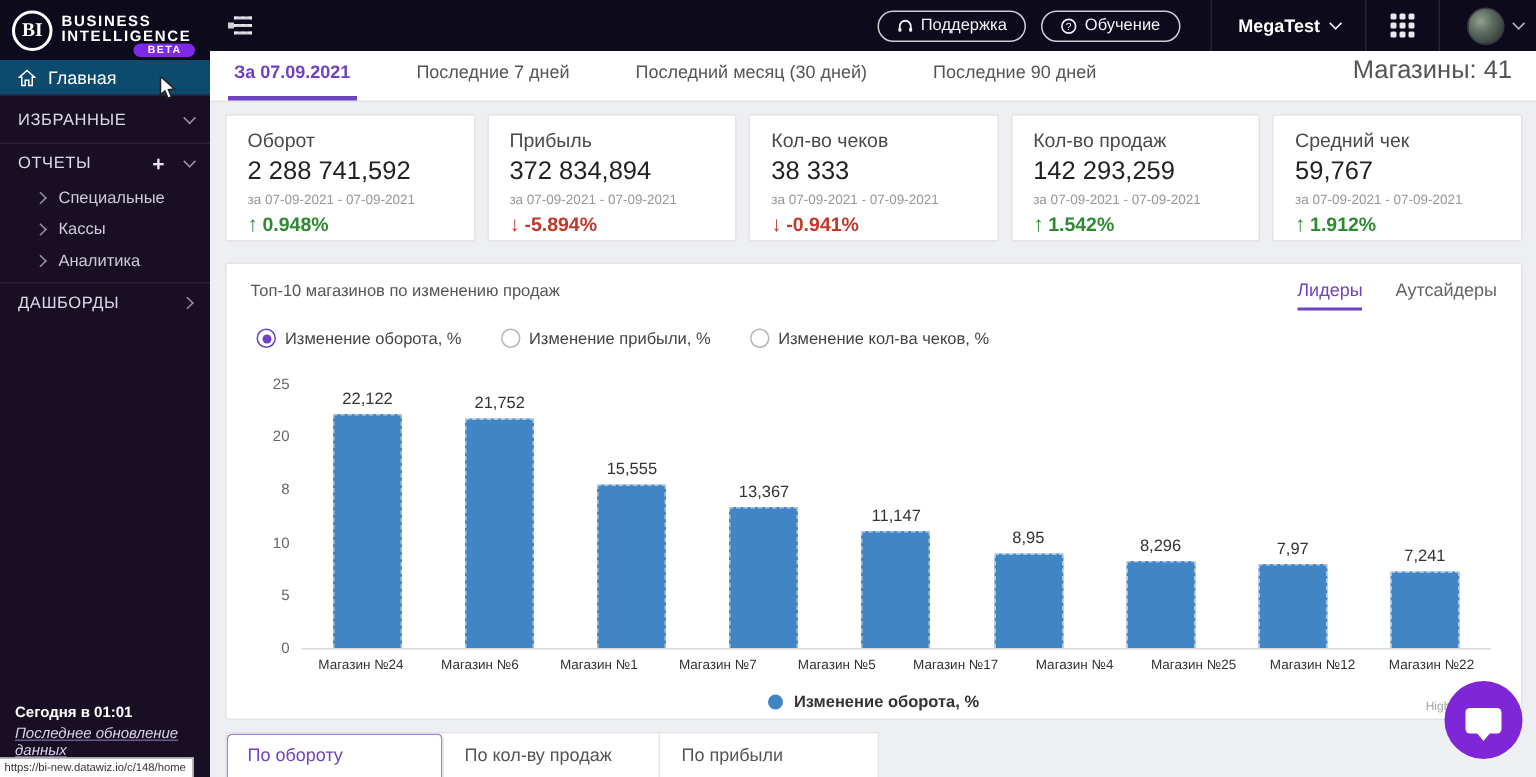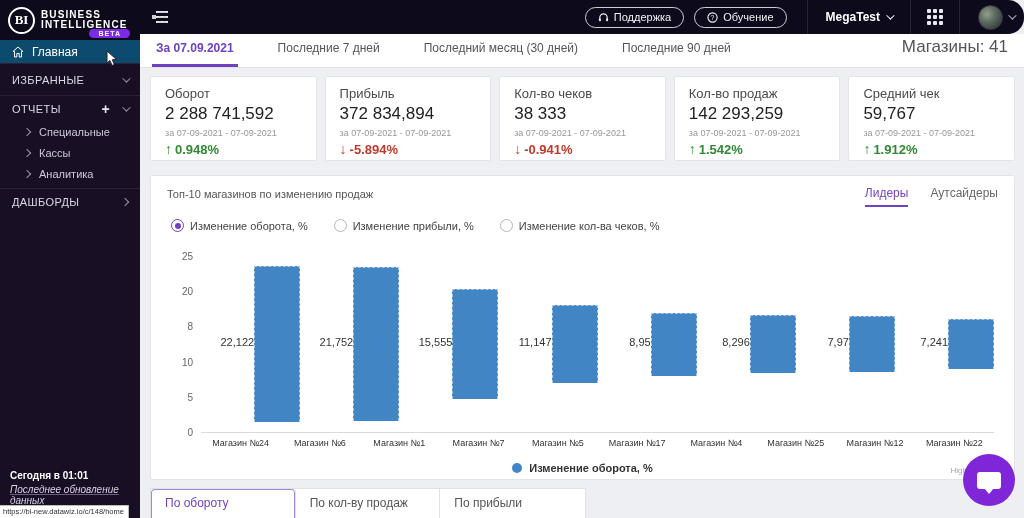--- a/index.html
+++ b/index.html
@@ -1,20 +1,20 @@
 <!DOCTYPE html>
 <html><head>
 <meta charset="utf-8">
 <style>
   * { box-sizing: border-box; margin: 0; padding: 0; }
   html,body { width:1024px; height:518px; overflow:hidden; }
   body { font-family:"Liberation Sans", sans-serif; background:#edeff3; position:relative; }
 
   
-  .topbar { position:absolute; top:0; left:0; width:1024px; height:34px; background:#0d0a1b; display:flex; align-items:center; z-index:4;border-radius:16px; }
+  .topbar { position:absolute; top:0; left:0; width:1024px; height:34px; background:#0d0a1b; display:flex; align-items:center; z-index:4; }
   .menu-btn { margin-left:152px; width:16px; height:12px; position:relative; cursor:pointer; }
   .menu-btn .bar { position:absolute; right:0; height:2px; width:12px; background:#cfcfd8; }
   .menu-btn .bar:nth-child(1){ top:0; } .menu-btn .bar:nth-child(2){ top:5px; } .menu-btn .bar:nth-child(3){ top:10px; }
   .menu-btn .sq { position:absolute; left:0; top:4px; width:4px; height:4px; background:#cfcfd8; }
   .topbar-right { margin-left:auto; display:flex; align-items:center; height:100%; }
   .pill { display:flex; align-items:center; gap:5px; border:1px solid rgba(255,255,255,.8); border-radius:11px; height:21px; padding:0 12px; color:#f2f2f6; font-size:11px; margin-right:10px; cursor:pointer; background:transparent; }
   .vsep { width:1px; height:34px; background:#272138; margin:0 10px; }
   .account { display:flex; align-items:center; gap:6px; color:#fff; font-size:12px; font-weight:bold; cursor:pointer; padding:0 8px; }
   .chev { display:inline-block; width:6px; height:6px; border-right:1.5px solid currentColor; border-bottom:1.5px solid currentColor; }
   .chev.down { transform:rotate(45deg) translateY(-2px); }
@@ -74,21 +74,21 @@
   .vtab.active { color:#6f42c1; border-bottom-color:#6f42c1; }
   .radio-row { display:flex; gap:26px; margin-top:12px; margin-left:4px; }
   .radio-opt { display:flex; align-items:center; gap:6px; font-size:11px; color:#444; cursor:pointer; }
   .radio-circ { width:13px; height:13px; border-radius:50%; border:1px solid #b5b5bd; background:#fff; position:relative; flex:0 0 auto; }
   .radio-opt.selected .radio-circ { border-color:#6f42c1; }
   .radio-opt.selected .radio-circ::after { content:""; position:absolute; left:2.5px; top:2.5px; width:6px; height:6px; border-radius:50%; background:#6f42c1; }
 
   .plot-wrap { margin:24px 4px 0 34px; position:relative; height:177px; border-bottom:1px solid #d9d9de; }
   .ytick { position:absolute; left:-34px; width:26px; text-align:right; font-size:10px; color:#666; transform:translateY(-5px); }
   .plot-cols { display:flex; height:100%; align-items:flex-end; }
-  .bar-col { flex:1; height:100%; display:flex; flex-direction:row; justify-content:flex-end; align-items:center; }
+  .bar-col { flex:1; height:100%; display:flex; flex-direction:column; justify-content:flex-end; align-items:center; }
   .bar-value { font-size:11px; color:#333; margin-bottom:4px; }
   .bar { width:46px; background:#4285c4; border:1px dashed rgba(255,255,255,.55); border-bottom:none; }
   .xlabel-row { display:flex; margin:5px 4px 0 34px; }
   .xlabel { flex:1; text-align:center; font-size:9px; color:#333; }
   .legend { display:flex; justify-content:center; align-items:center; gap:7px; margin-top:14px; }
   .legend-dot { width:10px; height:10px; border-radius:50%; background:#4285c4; }
   .legend-text { font-size:11px; font-weight:bold; color:#333; }
   .watermark { position:absolute; right:8px; bottom:4px; font-size:8px; color:#a5a5a5; }
 
   
@@ -303,20 +303,24 @@
               <div class="bar-value">22,122</div>
               <div class="bar" style="height: 88.488%; background: rgb(66, 133, 196);"></div>
             </div>
           <div class="bar-col">
               <div class="bar-value">21,752</div>
               <div class="bar" style="height: 87.008%; background: rgb(66, 133, 196);"></div>
             </div>
           <div class="bar-col">
               <div class="bar-value">15,555</div>
               <div class="bar" style="height: 62.22%; background: rgb(66, 133, 196);"></div>
+            </div>
+          <div class="bar-col">
+              <div class="bar-value">13,367</div>
+              <div class="bar" style="height: 53.468%; background: rgb(66, 133, 196);"></div>
             </div>
           <div class="bar-col">
               <div class="bar-value">11,147</div>
               <div class="bar" style="height: 44.588%; background: rgb(66, 133, 196);"></div>
             </div>
           <div class="bar-col">
               <div class="bar-value">8,95</div>
               <div class="bar" style="height: 35.8%; background: rgb(66, 133, 196);"></div>
             </div>
           <div class="bar-col">

